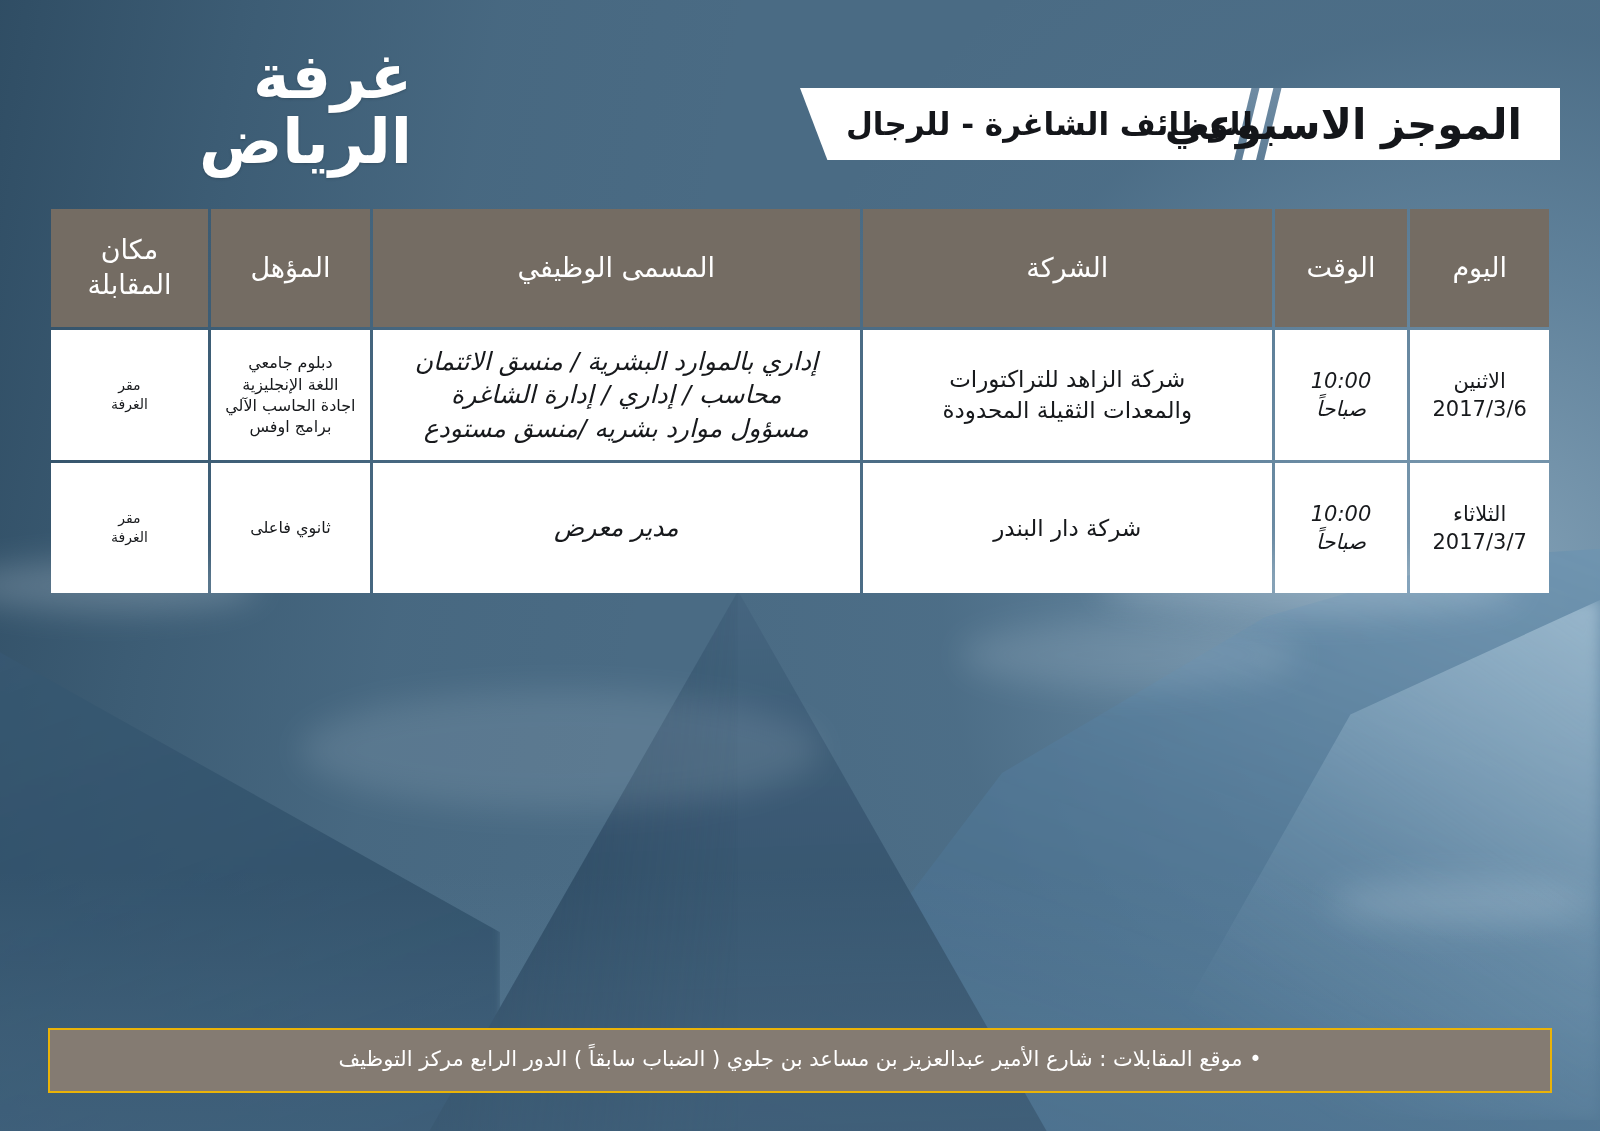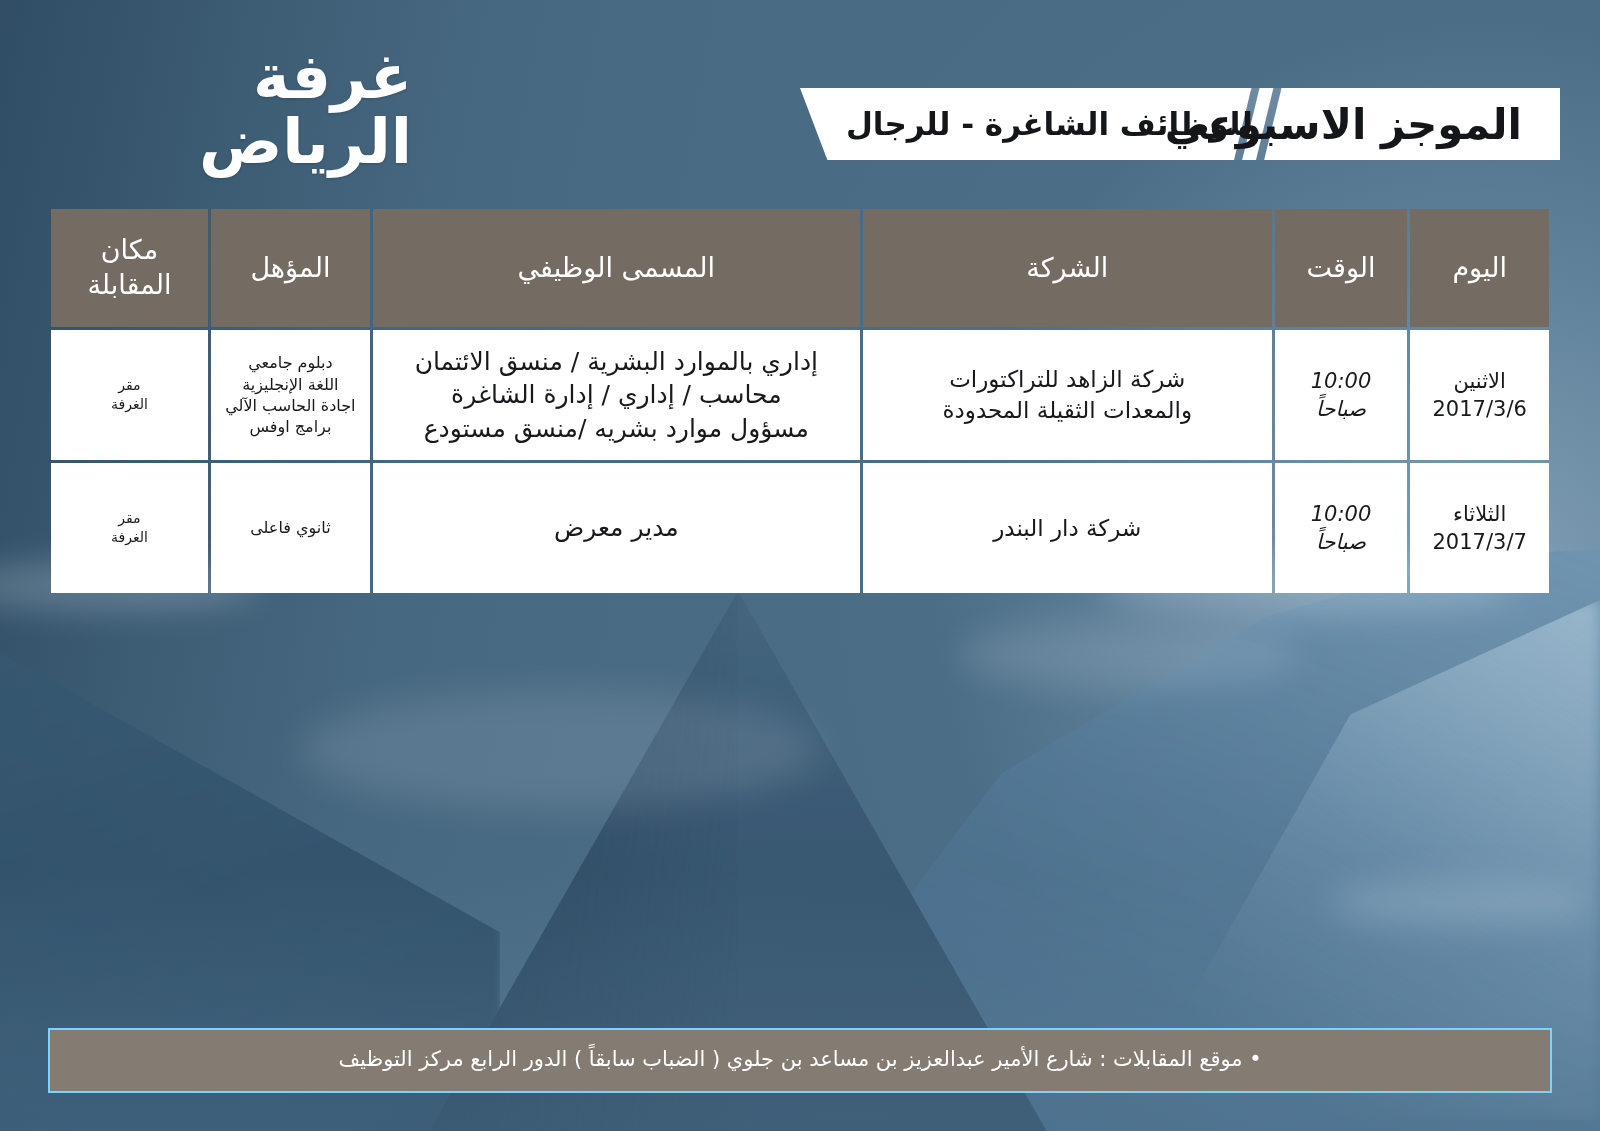--- a/index.html
+++ b/index.html
@@ -251,42 +251,42 @@
     vertical-align: middle;
     text-align: center;
     line-height: 1.34;
     padding: 10px 8px;
   }
   .jobs-table tbody tr { height: 130px; }
 
   td.cell-day     { font-size: 21px; }
   td.cell-time    { font-size: 21px; font-style: italic; }
   td.cell-company { font-size: 23px; }
-  td.cell-title   { font-size: 25px; text-align: center; }
+  td.cell-title   { font-size: 25px; text-align: center; font-style: italic; }
   td.cell-qual    { font-size: 16px; }
   td.cell-place   { font-size: 14px; }
 
   .cline { display: block; }
 
   
   col.c-day     { width: 137px; }
   col.c-time    { width: 131px; }
   col.c-company { width: 404px; }
   col.c-title   { width: 481px; }
   col.c-qual    { width: 157px; }
   col.c-place   { width: 155px; }
 
   
   .footer-bar {
     position: absolute;
     left: 48px;
     bottom: 38px;
     width: 1504px;
     background: #847b72;
-    border: 2px solid #7dd3fc;
+    border: 2px solid #eab308;
     padding: 14px 26px 16px;
     direction: rtl;
   }
   .footer-line {
     color: #ffffff;
     font-size: 21px;
     line-height: 1.5;
     text-align: center;
     white-space: nowrap;
   }

